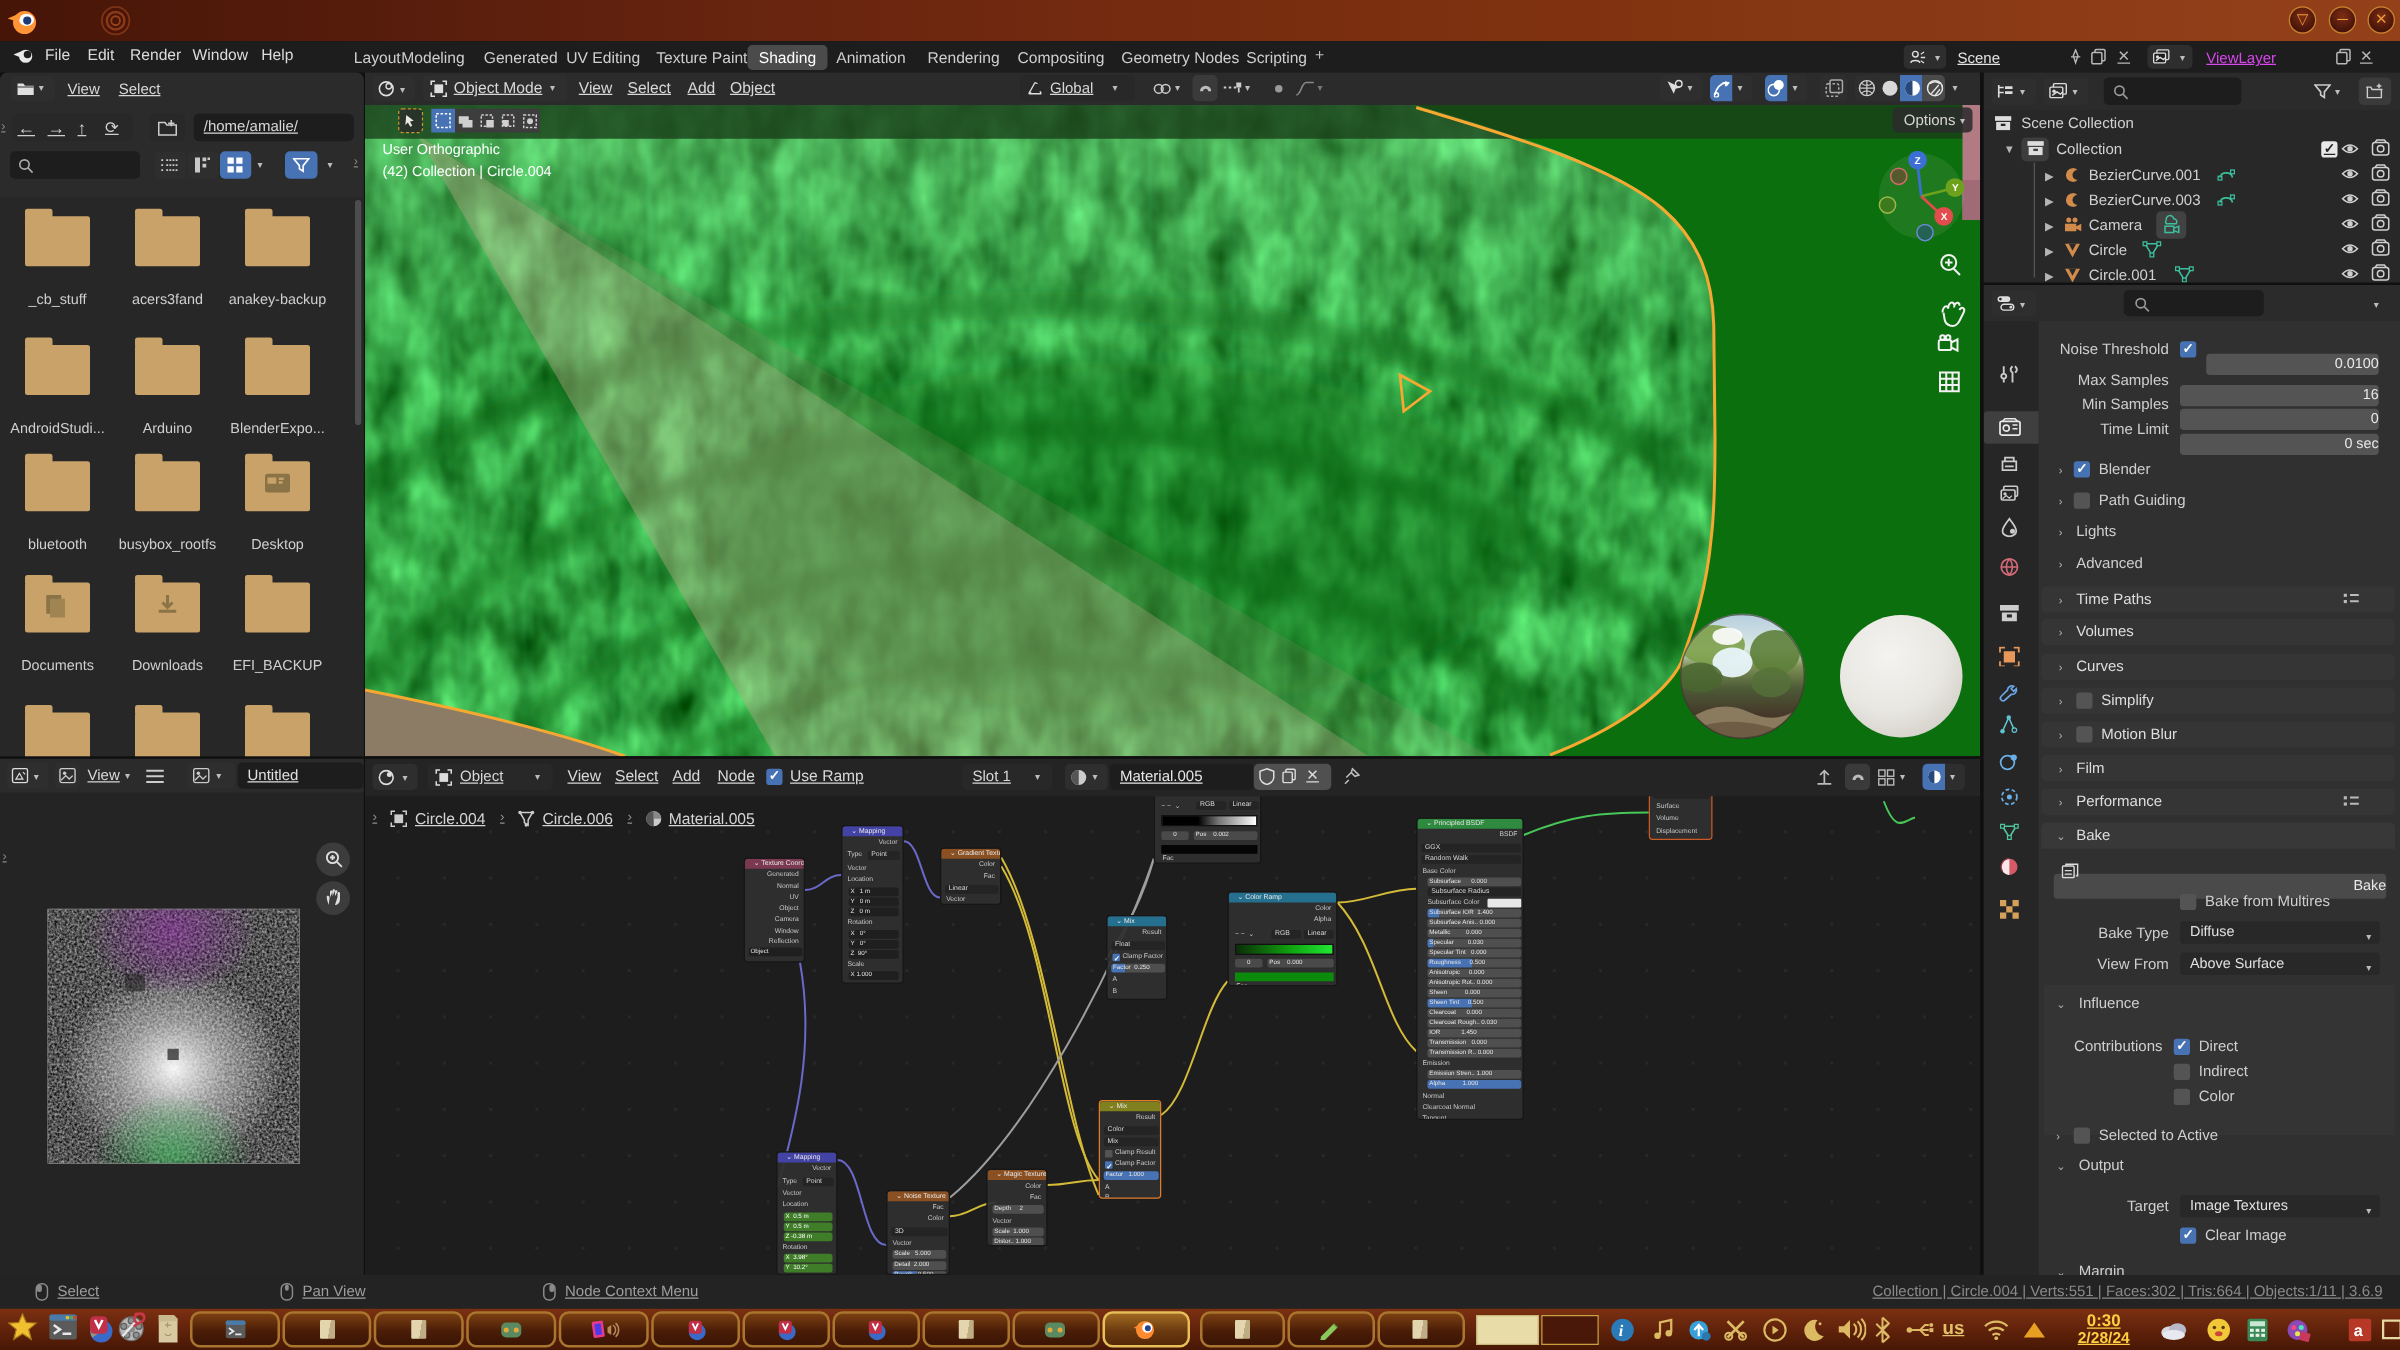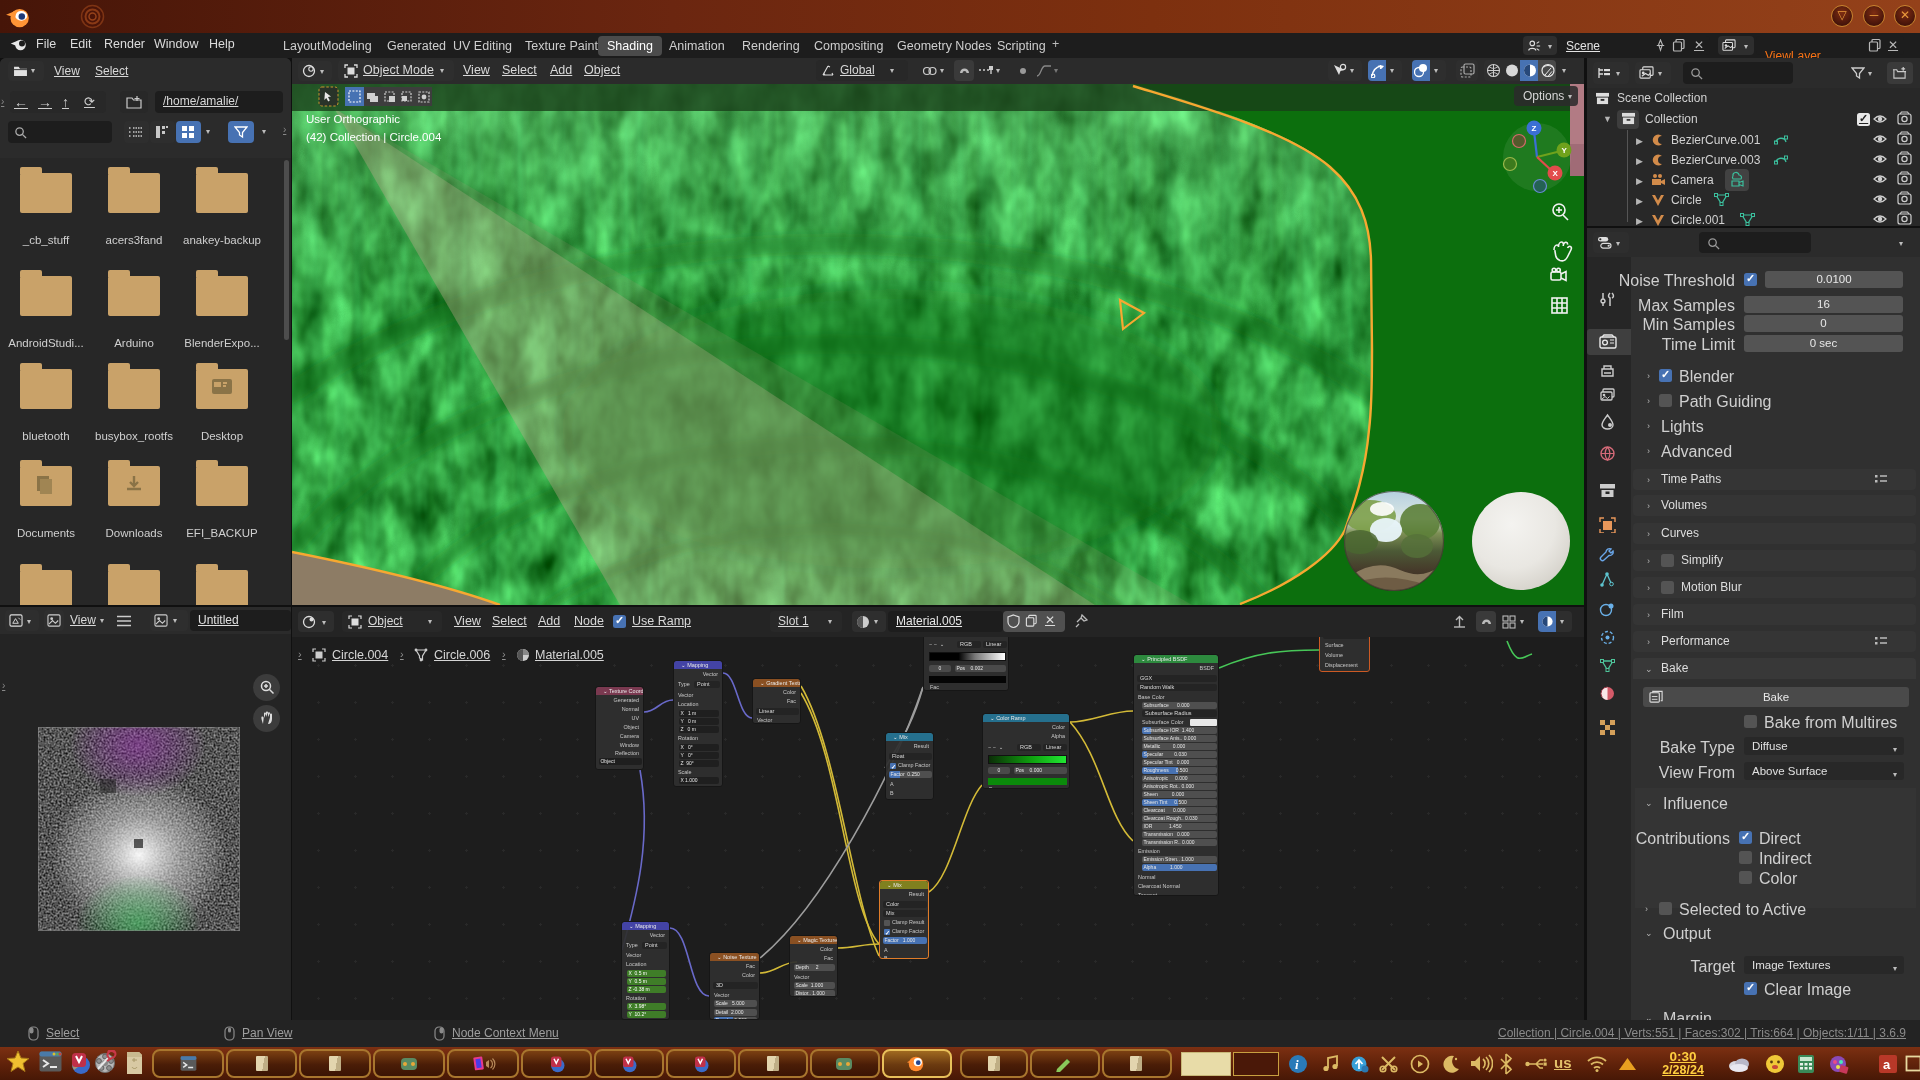--- a/index.html
+++ b/index.html
@@ -42,22 +42,22 @@
 #imged{position:absolute;left:0;top:607px;width:291px;height:413px;background:#242424;overflow:hidden;}
 #imged .hdr{position:absolute;left:0;top:0;width:100%;height:27px;background:#2b2b2b;color:#d8d8d8;font-size:12px;}
 
 #outliner{position:absolute;left:1587px;top:58px;width:333px;height:168px;background:#282828;overflow:hidden;}
 #outliner .hdr{position:absolute;left:0;top:0;width:100%;height:30px;background:#2b2b2b;}
 .otext{position:absolute;color:#d1d1d1;font-size:12px;}
 
 #props{position:absolute;left:1587px;top:228px;width:333px;height:792px;background:#2e2e2e;overflow:hidden;}
 #props .hdr{position:absolute;left:0;top:0;width:100%;height:29px;background:#2b2b2b;}
 #props .tabs{position:absolute;left:0;top:29px;width:44px;height:763px;background:#262626;}
-.ptext{position:absolute;color:#cfcfcf;font-size:16px;}
-.pval{position:absolute;background:#545454;border-radius:3px;color:#e8e8e8;font-size:11.5px;text-align:center;}
+.ptext{position:absolute;color:#cfcfcf;font-size:12px;}
+.pval{position:absolute;background:#545454;border-radius:3px;color:#e8e8e8;font-size:11.5px;text-align:right;margin-top:12px;}
 .pdd{position:absolute;background:#282828;border-radius:3px;color:#e0e0e0;font-size:11.5px;}
 .panelrow{position:absolute;left:46px;width:283px;height:21px;background:#353535;border-radius:4px;color:#dedede;font-size:12px;}
 .chk{position:absolute;width:13px;height:13px;border-radius:2.5px;background:#545454;}
 .chk.on{background:#4772b3;}
 .chk.on:before{content:"\2713";position:absolute;left:2px;top:-1px;color:#fff;font-size:11px;font-weight:bold;}
 .node .chk{border-radius:1px;}
 .node .chk.on:before{font-size:6px;left:1px;top:0;}
 .caret{position:absolute;color:#b5b5b5;font-size:9px;}
 
 #statusbar{position:absolute;left:0;top:1020px;width:1920px;height:27px;background:#232323;color:#9e9e9e;font-size:12px;}
@@ -136,21 +136,21 @@
 
  <div class="btn" style="left:1718px;top:3px;width:36px;height:19px"></div>
  <svg class="abs" style="left:1722px;top:6px" width="14" height="13" viewBox="0 0 16 15">
         <rect x="4" y="1" width="11" height="9" rx="1" fill="none" stroke="#ddd" stroke-width="1.2"></rect>
         <rect x="1" y="4" width="11" height="9" rx="1" fill="#1d1d1d" stroke="#ddd" stroke-width="1.2"></rect>
         <circle cx="4.5" cy="7.5" r="1.5" fill="#ddd"></circle>
         <path d="M3 11 l4-3 3 2 2-2" stroke="#ddd" fill="none" stroke-width="1.2"></path>
       </svg>
  <div class="abs ddarrow" style="left:1744px;top:9px">▾</div>
  <div class="field" style="left:1756px;top:3px;width:148px;height:19px"></div>
- <div class="tx" style="left:1765px;top:16px;color:#f97316;font-size:12px">ViewLayer</div>
+ <div class="tx" style="left:1765px;top:6px;color:#d946ef;font-size:12px">ViewLayer</div>
  <svg class="abs" style="left:1868px;top:5px" width="14" height="14" viewBox="0 0 14 14">
         <rect x="4" y="1.5" width="8" height="9" rx="1" fill="none" stroke="#b9b9b9" stroke-width="1.2"></rect>
         <rect x="1.5" y="4" width="8" height="9" rx="1" fill="#1d1d1d" stroke="#b9b9b9" stroke-width="1.2"></rect>
       </svg>
  <div class="tx" style="left:1888px;top:5px;color:#b9b9b9;font-size:12px">✕</div>
 </div>
 <div id="fb">
  <div class="hdr">
   <div class="btn" style="left:8px;top:3px;width:36px;height:20px"></div>
   <svg class="abs" style="left:13px;top:7px" width="15" height="12" viewBox="0 0 16 13">

